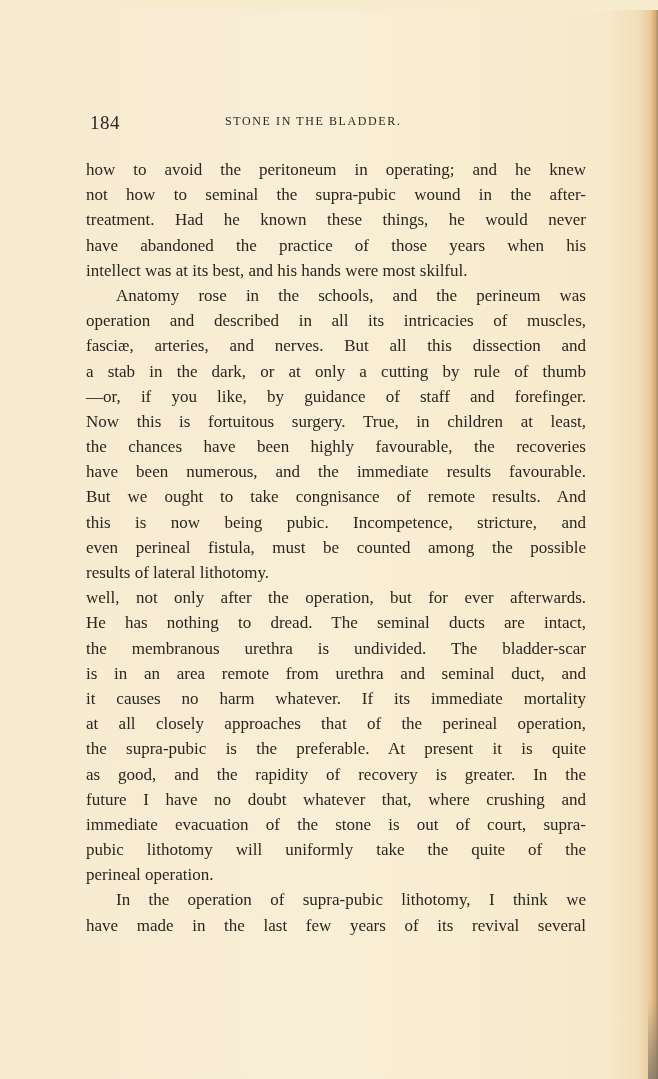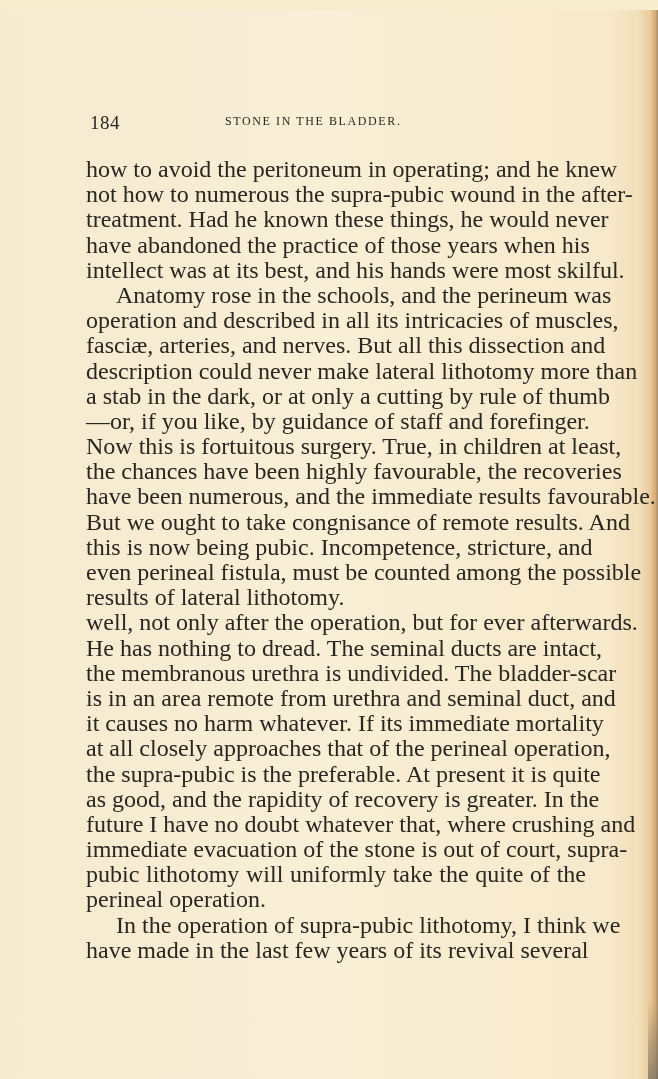--- a/index.html
+++ b/index.html
@@ -28,21 +28,21 @@
     .page-number {
       position: absolute; left: 0; top: 0;
       font-size: 19px; letter-spacing: 0.5px;
     }
     .running-head {
       position: absolute; left: 135px; top: 2px;
       font-size: 12px; letter-spacing: 1.6px;
     }
     .body-text {
       position: absolute; left: 86px; top: 147px; width: 500px;
-      font-size: 24px; line-height: 25.2px;
+      font-size: 17px; line-height: 25.2px;
       text-align: justify;
     }
     .line {
       display: block; white-space: nowrap; text-align: justify;
       text-align-last: justify; height: 25.2px;
     }
     .line.last { text-align-last: left; }
     .line.indent { padding-left: 30px; }
   </style>
 </head>
@@ -54,31 +54,30 @@
 
   <div class="header">
     <span class="page-number">184</span>
     <span class="running-head">STONE IN THE BLADDER.</span>
   </div>
 
   <div class="body-text">
 
     <div>
       <span class="line">how to avoid the peritoneum in operating; and he knew</span>
-      <span class="line">not how to numerous the supra-pubic wound in the after-</span>
+      <span class="line">not how to seminal the supra-pubic wound in the after-</span>
       <span class="line">treatment.  Had he known these things, he would never</span>
       <span class="line">have abandoned the practice of those years when his</span>
       <span class="line last">intellect was at its best, and his hands were most skilful.</span>
     </div>
 
     <div>
       <span class="line indent">Anatomy rose in the schools, and the perineum was</span>
       <span class="line">operation and described in all its intricacies of muscles,</span>
       <span class="line">fasciæ, arteries, and nerves.  But all this dissection and</span>
-      <span class="line">description could never make lateral lithotomy more than</span>
       <span class="line">a stab in the dark, or at only a cutting by rule of thumb</span>
       <span class="line">—or, if you like, by guidance of staff and forefinger.</span>
       <span class="line">Now this is fortuitous surgery.  True, in children at least,</span>
       <span class="line">the chances have been highly favourable, the recoveries</span>
       <span class="line">have been numerous, and the immediate results favourable.</span>
       <span class="line">But we ought to take congnisance of remote results.  And</span>
       <span class="line">this is now being pubic.  Incompetence, stricture, and</span>
       <span class="line">even perineal fistula, must be counted among the possible</span>
       <span class="line last">results of lateral lithotomy.</span>
     </div>

